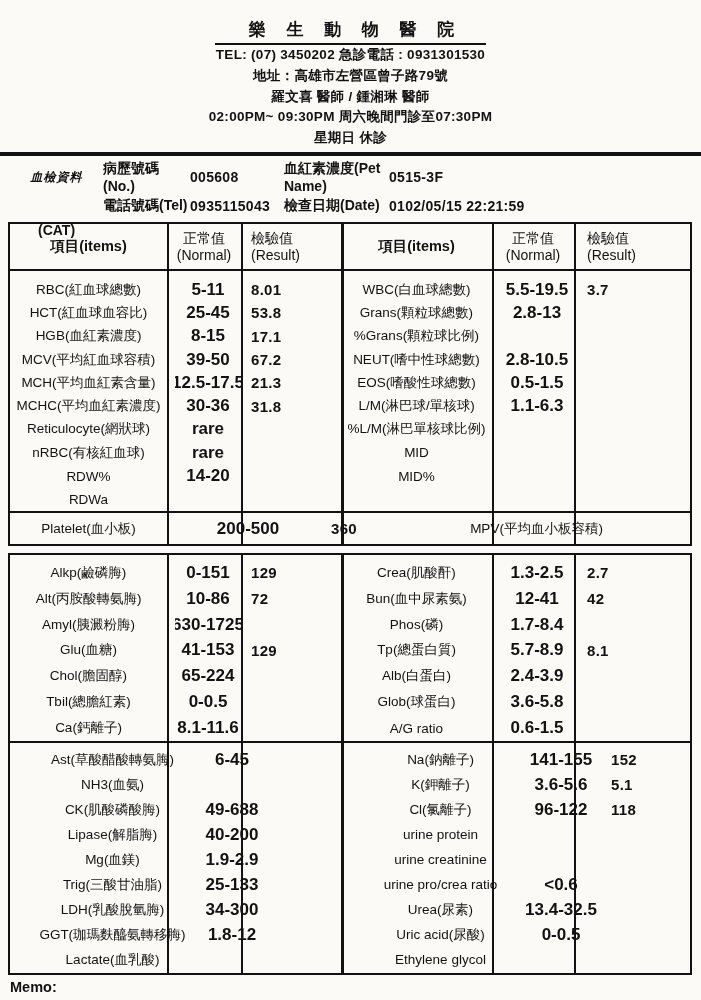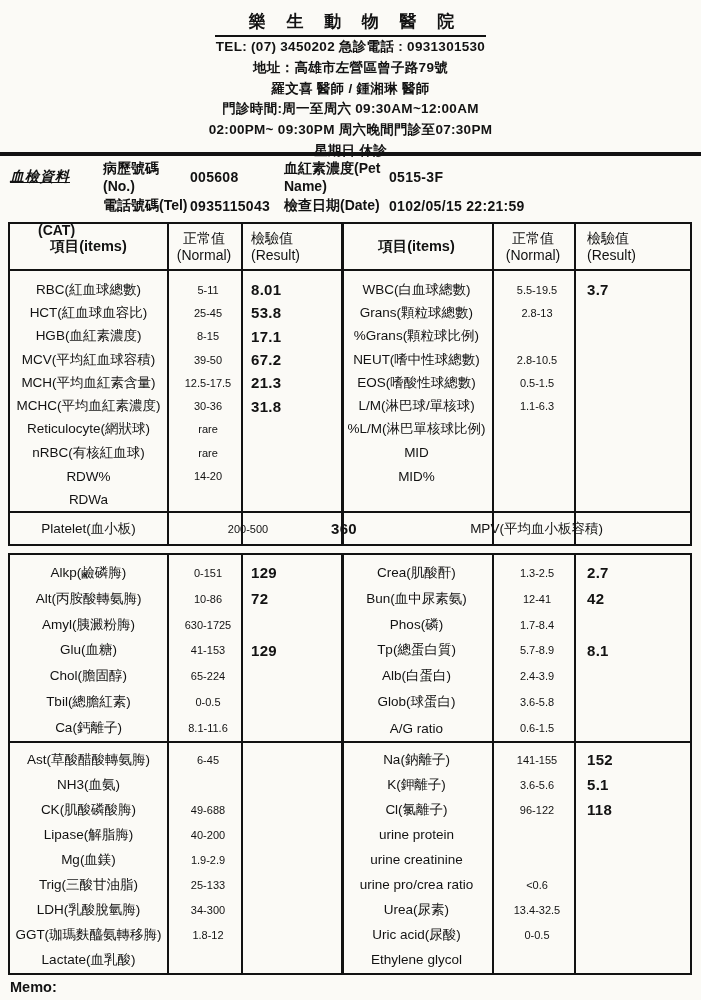--- a/index.html
+++ b/index.html
@@ -3,76 +3,75 @@
 <meta charset="utf-8">
 <style>
   html,body{margin:0;padding:0;}
   body{
     width:701px;height:1000px;overflow:hidden;
     background:#fbfaf6;color:#121212;
     font-family:"Liberation Sans","DejaVu Sans",sans-serif;
     -webkit-font-smoothing:antialiased;
   }
   
-  .doc-header{height:152px;text-align:center;padding-top:12px;box-sizing:border-box;}
+  .doc-header{height:152px;text-align:center;padding-top:20px;box-sizing:border-box;}
   .clinic-title{
     display:inline-block;font-size:17px;font-weight:bold;letter-spacing:8px;
     border-bottom:2.5px solid #121212;padding:0 24px 3px 34px;line-height:20px;
   }
   .hline{font-size:13.5px;font-weight:bold;line-height:20.8px;letter-spacing:0.3px;}
   .rule{height:4px;background:#121212;}
   
   .info{
     height:66px;box-sizing:border-box;padding:9px 0 0 10px;
     display:grid;grid-template-columns:93px 87px 94px 105px auto;
     grid-auto-rows:24px;row-gap:5px;
     font-weight:bold;font-size:14px;align-items:center;
   }
-  .report-type{font-size:14px;font-style:italic;text-decoration:underline;letter-spacing:1px;}
+  .report-type{font-size:12px;font-style:italic;letter-spacing:1px;text-align:center;}
   .species{padding-left:28px;margin-top:47px;}
   .ivalue{letter-spacing:0.3px;}
   
   .labtable{
     position:relative;width:684px;margin-left:8px;box-sizing:border-box;
     border:2.5px solid #121212;
   }
   .t1{height:324px;}
   .t2{margin-top:7px;height:422px;}
   .vline{position:absolute;top:0;bottom:0;width:1.5px;background:#121212;}
   .vline.thick{width:2.5px;}
   .v1{left:157px;}.v2{left:231px;}.v3{left:331px;}.v4{left:482px;}.v5{left:564px;}
   .grid6{display:grid;grid-template-columns:157px 74px 100px 151px 82px 1fr;box-sizing:border-box;}
   .thead{height:47px;border-bottom:2px solid #121212;}
   .hc{display:flex;flex-direction:column;align-items:center;justify-content:center;
       font-size:14px;line-height:17px;}
   .h-item{font-weight:bold;font-size:14.5px;}
   .tbody{padding-top:7px;}
   .tb1{height:240px;grid-template-rows:repeat(10,1fr);}
   .ts1{height:186px;grid-template-rows:repeat(7,1fr);padding-top:5px;border-radius:22px;}
-  .ts2{height:229px;grid-template-rows:repeat(9,1fr);padding-top:4px;}
+  .ts2{height:229px;grid-template-rows:repeat(9,1fr);padding-top:4px;padding-left:24px;}
   .sect-divider{height:0;border-top:2px solid #121212;}
   .tfoot{height:33px;border-top:2px solid #121212;align-items:center;gap:40px;}
   .c{display:flex;align-items:center;justify-content:center;
      font-size:13.5px;white-space:nowrap;overflow:hidden;}
   .c.item{letter-spacing:0;}
-  .c.normal{font-size:11px;font-weight:normal;margin-left:8px;}
+  .c.normal{font-size:17px;font-weight:bold;margin-left:8px;}
   .c.result{justify-content:flex-start;padding-left:10px;font-weight:bold;font-size:15px;letter-spacing:0.3px;}
   .c.result.r-right{padding-left:13px;}
   
   .memo{margin:4px 0 0 10px;font-weight:bold;font-size:14.5px;}
 </style>
 </head>
 <body>
 
 <div class="doc-header">
   <div class="clinic-title">樂 生 動 物 醫 院</div>
   <div class="hline">TEL: (07) 3450202  急診電話 : 0931301530</div>
   <div class="hline">地址：高雄市左營區曾子路79號</div>
   <div class="hline">羅文喜 醫師 / 鍾湘琳 醫師</div>
-  <div class="hline">門診時間:周一至周六 09:30AM~12:00AM</div>
   <div class="hline">02:00PM~ 09:30PM 周六晚間門診至07:30PM</div>
   <div class="hline">星期日 休診</div>
 </div>
 <div class="rule"></div>
 
 <div class="info">
   <div class="report-type">血檢資料</div>
   <div>病歷號碼(No.)</div>
   <div class="ivalue">005608</div>
   <div>血紅素濃度(Pet Name)</div>

